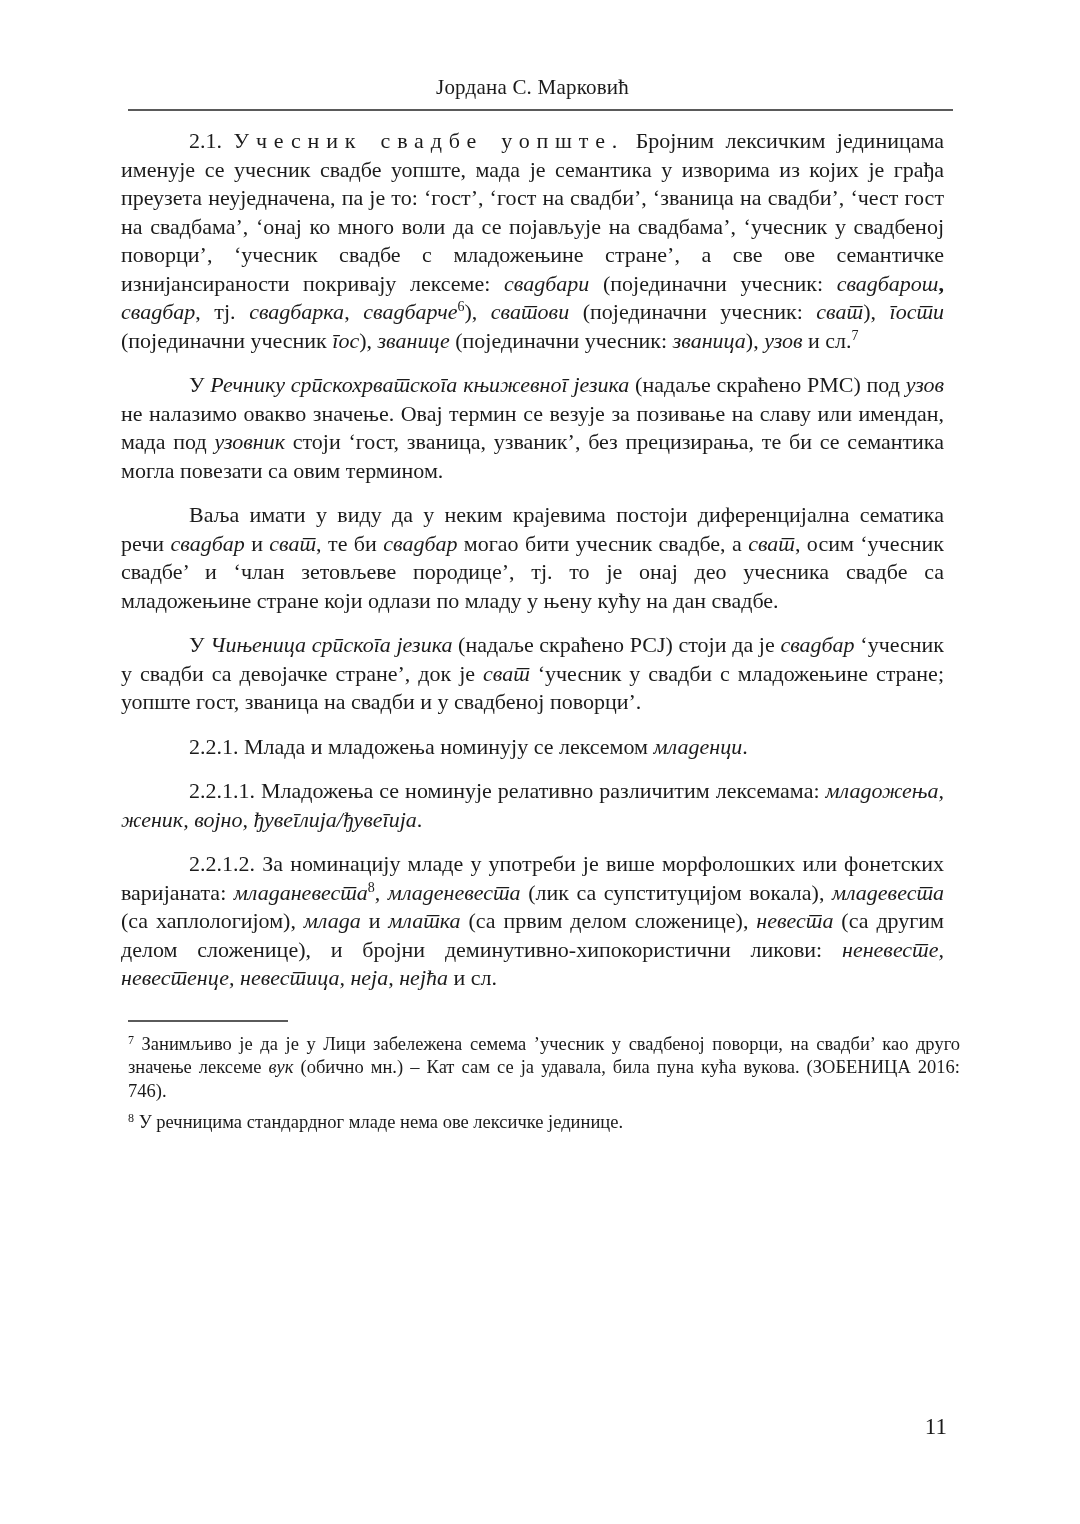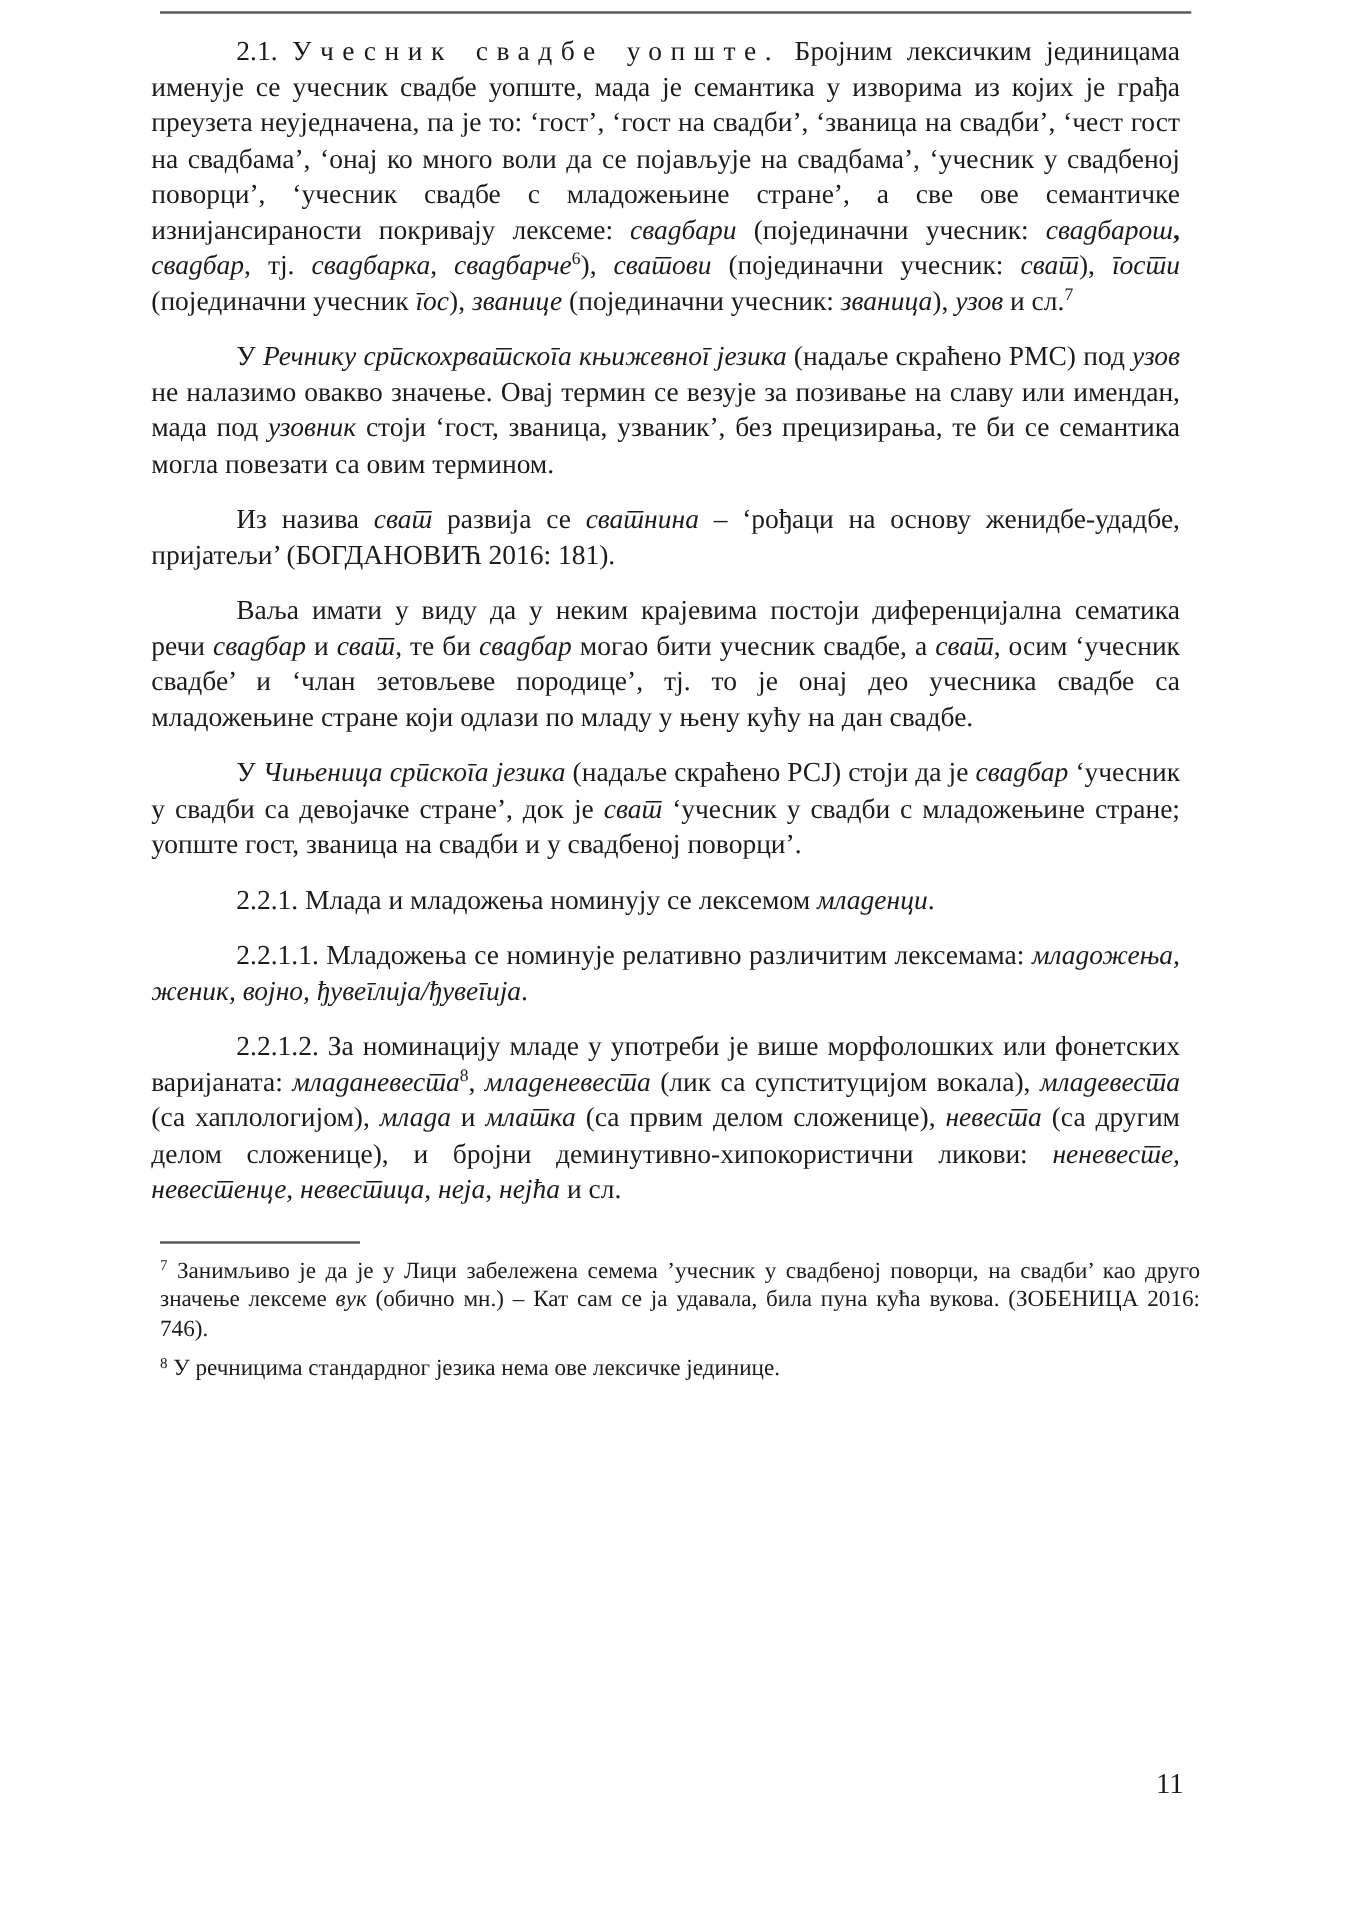--- a/index.html
+++ b/index.html
@@ -71,33 +71,33 @@
     top: 1414px;
     right: 133px;
     font-size: 23px;
   }
 </style>
 </head>
 <body>
 
 <div class="page">
   <div class="content">
+    <div class="author-line">Јордана С. Марковић</div>
     <div class="head-rule"></div>
     <div class="body-text">
         <p class="para"><span>2.1. </span><span class="sp">Учесник свадбе уопште.</span><span> Бројним лексичким јединицама именује се учесник свадбе уопште, мада је семантика у изворима из којих је грађа преузета неуједначена, па је то: ‘гост’, ‘гост на свадби’, ‘званица на свадби’, ‘чест гост на свадбама’, ‘онај ко много воли да се појављује на свадбама’, ‘учесник у свадбеној поворци’, ‘учесник свадбе с младожењине стране’, а све ове семантичке изнијансираности покривају лексеме: </span><span class="it">свадбари</span><span> (појединачни учесник: </span><span class="it">свадбарош</span><span class="bd">,</span><span> </span><span class="it">свадбар</span><span>, тј. </span><span class="it">свадбарка</span><span>, </span><span class="it">свадбарче</span><sup class="ref">6</sup><span>), </span><span class="it">сватови</span><span> (појединачни учесник: </span><span class="it">сват</span><span>), </span><span class="it">гости</span><span> (појединачни учесник </span><span class="it">гос</span><span>), </span><span class="it">званице</span><span> (појединачни учесник: </span><span class="it">званица</span><span>), </span><span class="it">узов</span><span> и сл.</span><sup class="ref">7</sup></p>
         <p class="para"><span>У </span><span class="it">Речнику српскохрватскога књижевног језика</span><span> (надаље скраћено РМС) под </span><span class="it">узов</span><span> не налазимо овакво значење. Овај термин се везује за позивање на славу или имендан, мада под </span><span class="it">узовник</span><span> стоји ‘гост, званица, узваник’, без прецизирања, те би се семантика могла повезати са овим термином.</span></p>
-        <p class="para"><span>Из назива </span><span class="it">сват</span><span> развија се </span><span class="it">сватнина</span><span> – ‘рођаци на основу женидбе-удадбе, пријатељи’ (БОГДАНОВИЋ 2016: 181).</span></p>
         <p class="para"><span>Ваља имати у виду да у неким крајевима постоји диференцијална сематика речи </span><span class="it">свадбар</span><span> и </span><span class="it">сват</span><span>, те би </span><span class="it">свадбар</span><span> могао бити учесник свадбе, а </span><span class="it">сват</span><span>, осим ‘учесник свадбе’ и ‘члан зетовљеве породице’, тј. то је онај део учесника свадбе са младожењине стране који одлази по младу у њену кућу на дан свадбе.</span></p>
         <p class="para"><span>У </span><span class="it">Чињеница српскога језика</span><span> (надаље скраћено РСЈ) стоји да је </span><span class="it">свадбар</span><span> ‘учесник у свадби са девојачке стране’, док је </span><span class="it">сват</span><span> ‘учесник у свадби с младожењине стране; уопште гост, званица на свадби и у свадбеној поворци’.</span></p>
         <p class="para gap-small"><span>2.2.1. Млада и младожења номинују се лексемом </span><span class="it">младенци</span><span>.</span></p>
         <p class="para gap-small"><span>2.2.1.1. Младожења се номинује релативно различитим лексемама: </span><span class="it">младожења, женик, војно, ђувеглија/ђувегија</span><span>.</span></p>
         <p class="para gap-small"><span>2.2.1.2. За номинацију младе у употреби је више морфолошких или фонетских варијаната: </span><span class="it">младаневеста</span><sup class="ref">8</sup><span>, </span><span class="it">младеневеста</span><span> (лик са супституцијом вокала), </span><span class="it">младевеста</span><span> (са хаплологијом), </span><span class="it">млада</span><span> и </span><span class="it">млатка</span><span> (са првим делом сложенице), </span><span class="it">невеста</span><span> (са другим делом сложенице), и бројни деминутивно-хипокористични ликови: </span><span class="it">неневесте, невестенце, невестица, неја, нејћа</span><span> и сл.</span></p>
       </div>
     <div class="fn-block">
       <div class="fn-rule"></div>
       <div>
           <p class="fn"><sup class="ref">7</sup> <span>Занимљиво је да је у Лици забележена семема ’учесник у свадбеној поворци, на свадби’ као друго значење лексеме </span><span class="it">вук</span><span> (обично мн.) – Кат сам се ја удавала, била пуна кућа вукова. (ЗОБЕНИЦА 2016: 746).</span></p>
-          <p class="fn"><sup class="ref">8</sup> <span>У речницима стандардног језика нема ове лексичке јединице.</span></p>
+          <p class="fn"><sup class="ref">8</sup> <span>У речницима стандардног младе нема ове лексичке јединице.</span></p>
         </div>
     </div>
   </div>
   <div class="page-num">11</div>
 </div>
 
 </body></html>

